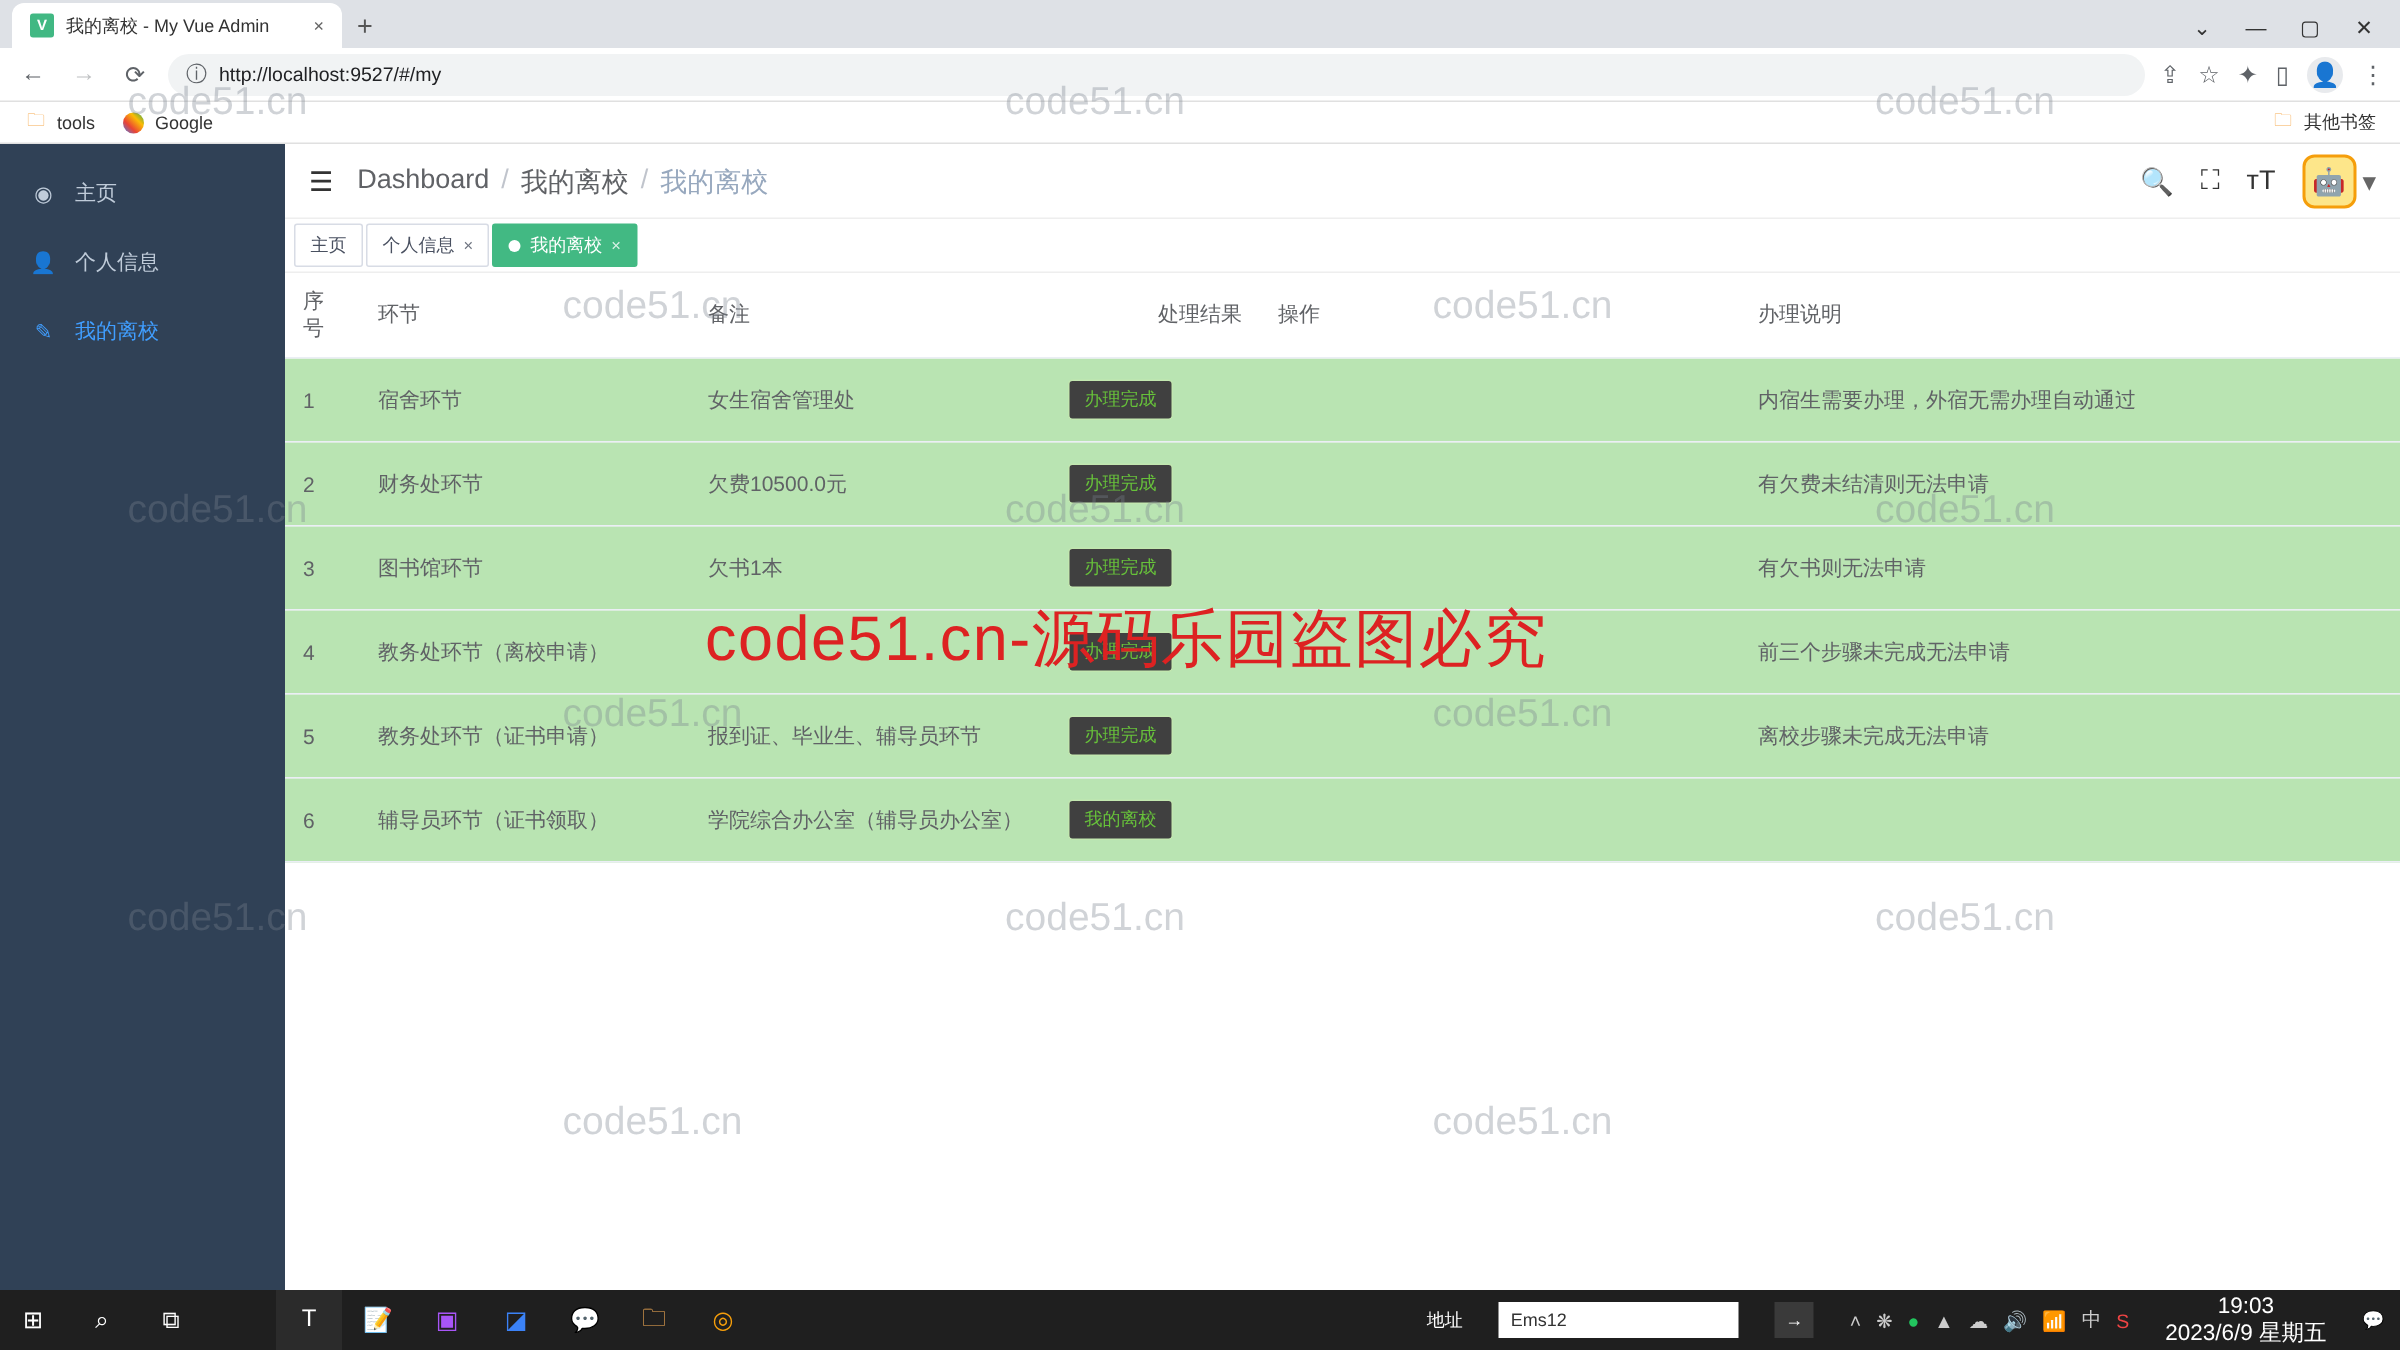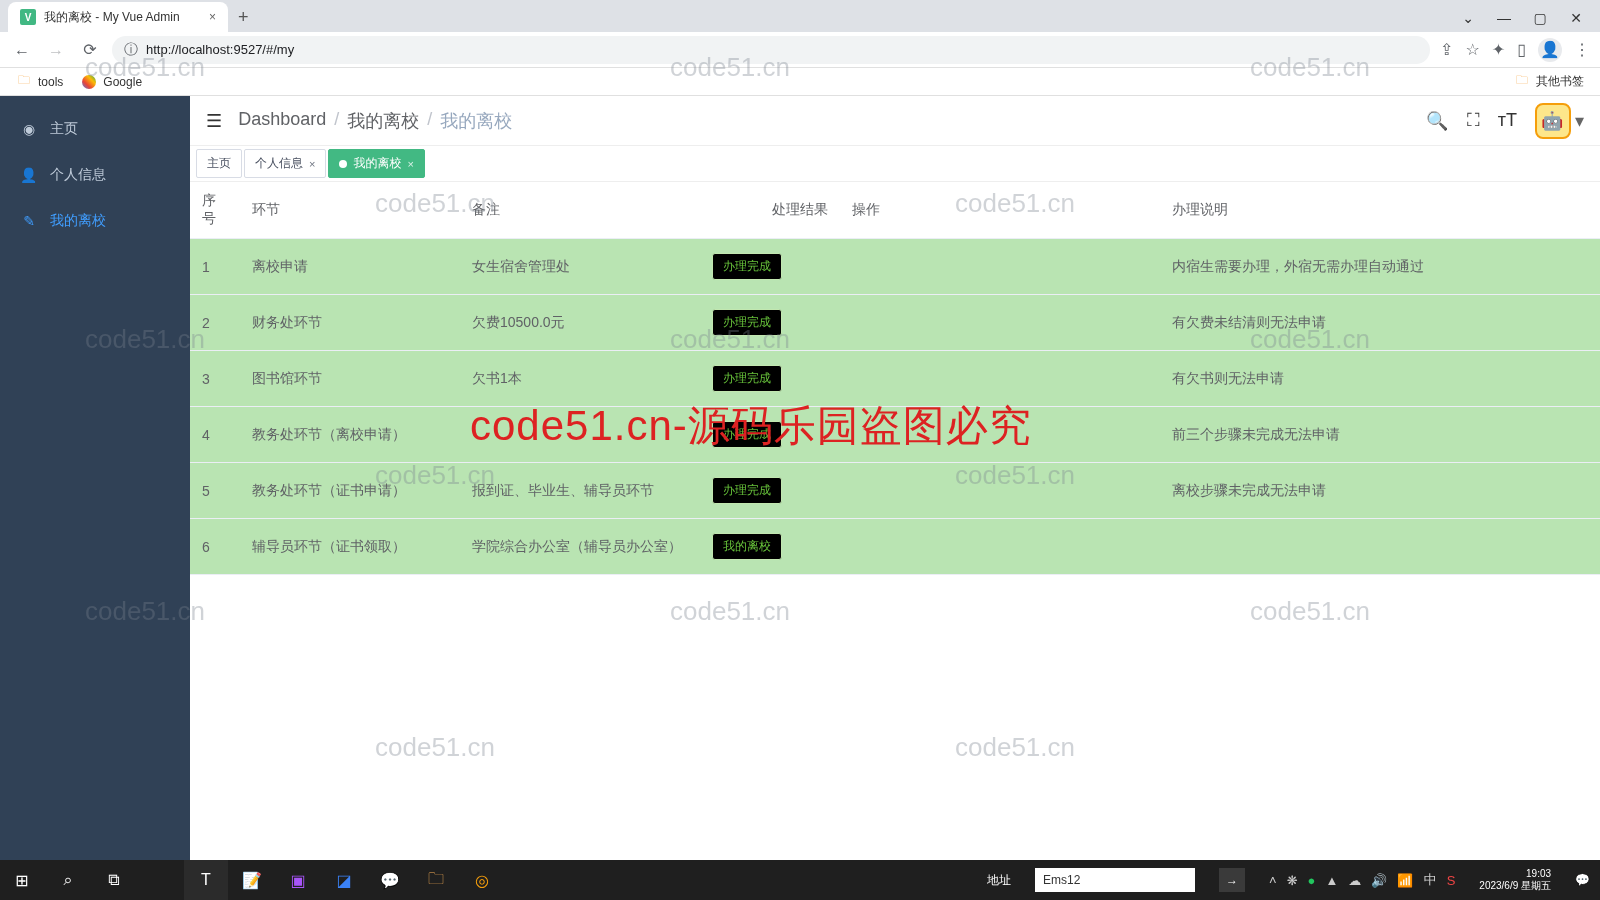--- a/index.html
+++ b/index.html
@@ -61,35 +61,35 @@
 .table-wrap { flex: 1; overflow: auto; }
 table { width: 100%; border-collapse: collapse; font-size: 14px; }
 thead th { text-align: left; padding: 10px 12px; color: #606266; font-weight: 500; border-bottom: 1px solid #ebeef5; background: #fff; }
 tbody td { padding: 14px 12px; color: #606266; border-bottom: 1px solid #ebeef5; }
 tbody tr { background: #b9e4b2; }
 .col-seq { width: 50px; }
 .col-step { width: 220px; }
 .col-note { width: 240px; }
 .col-result { width: 140px; text-align: right; }
 .col-action { width: 320px; }
-.btn-tag { display: inline-block; padding: 4px 10px; border: 1px solid #c2e7b0; color: #67c23a; background: #000000; border-radius: 3px; font-size: 12px; }
+.btn-tag { display: inline-block; padding: 4px 10px; border: 1px solid #c2e7b0; color: #67c23a; background: #404040; border-radius: 3px; font-size: 12px; }
 
 
 .watermark { position: absolute; color: rgba(120,130,140,0.35); font-size: 26px; pointer-events: none; font-family: Arial; }
 .watermark-big { position: absolute; color: #d22; font-size: 42px; left: 470px; top: 398px; font-weight: 500; pointer-events: none; letter-spacing: 1px; }
 
 
 .taskbar { position: absolute; bottom: 0; left: 0; right: 0; height: 40px; background: #1f1f1f; display: flex; align-items: center; color: #fff; font-size: 12px; }
 .taskbar .tb-left { display: flex; align-items: center; gap: 2px; }
 .taskbar .tb-btn { width: 44px; height: 40px; display: flex; align-items: center; justify-content: center; cursor: pointer; font-size: 16px; }
 .taskbar .tb-right { margin-left: auto; display: flex; align-items: center; gap: 24px; padding-right: 10px; }
 .taskbar .addr-input { background: #fff; color: #333; width: 160px; height: 24px; border: none; padding: 0 8px; font-size: 12px; }
 .taskbar .go-btn { background: #3a3a3a; width: 26px; height: 24px; display: flex; align-items: center; justify-content: center; cursor: pointer; }
 .taskbar .tray { display: flex; gap: 10px; align-items: center; color: #ccc; font-size: 13px; }
-.taskbar .clock { text-align: right; line-height: 1.2; font-size: 10px; }
+.taskbar .clock { text-align: center; line-height: 1.2; font-size: 15px; }
 </style>
 </head>
 <body>
 
 <div class="browser-chrome">
   <div class="tab">
     <span class="favicon">V</span>
     <span>我的离校 - My Vue Admin</span>
     <span class="close">×</span>
   </div>
@@ -199,21 +199,21 @@
             <th class="col-step">环节</th>
             <th class="col-note">备注</th>
             <th class="col-result">处理结果</th>
             <th class="col-action">操作</th>
             <th>办理说明</th>
           </tr>
         </thead>
         <tbody id="table-body">
             <tr>
               <td>1</td>
-              <td>离校申请</td>
+              <td>宿舍环节</td>
               <td>女生宿舍管理处</td>
               <td><span class="btn-tag">办理完成</span></td>
               <td></td>
               <td>内宿生需要办理，外宿无需办理自动通过</td>
             </tr>
             <tr>
               <td>2</td>
               <td>财务处环节</td>
               <td>欠费10500.0元</td>
               <td><span class="btn-tag">办理完成</span></td>

